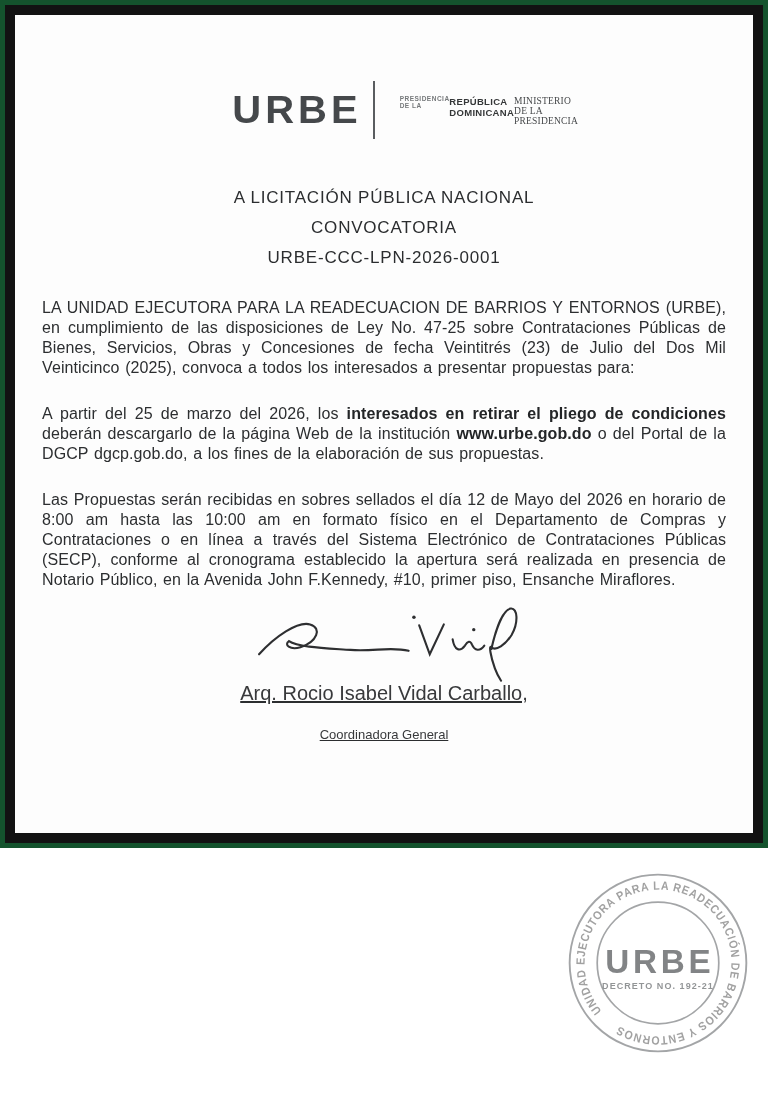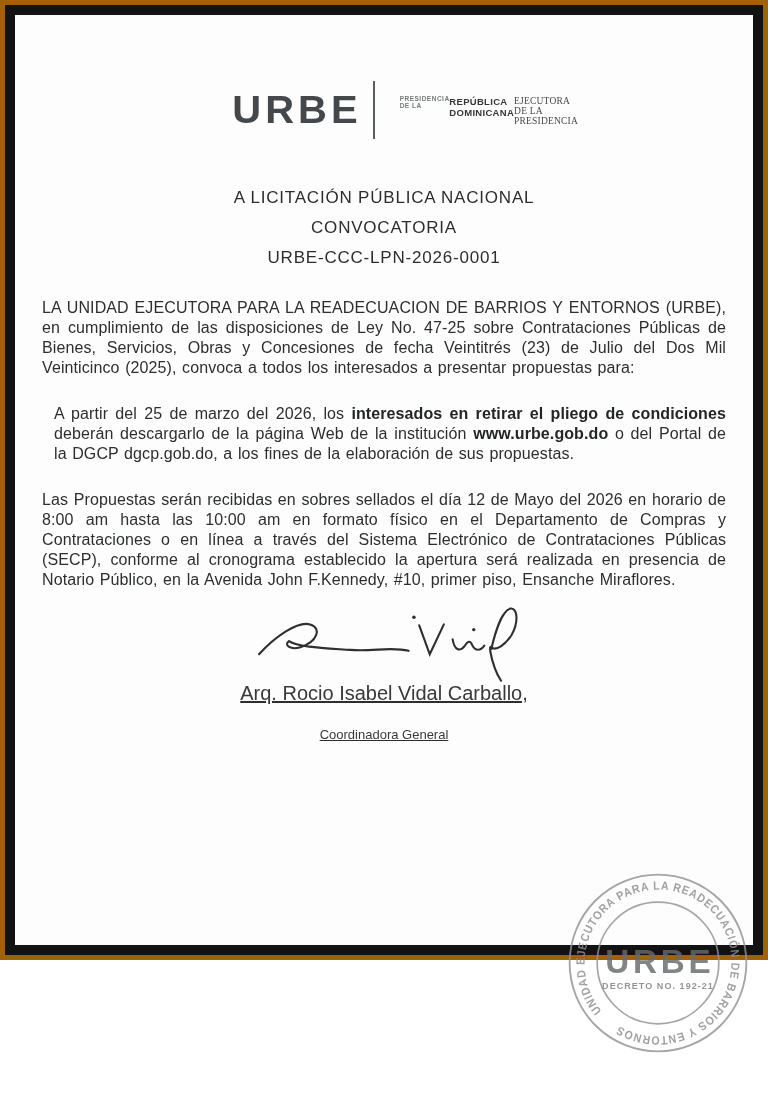--- a/index.html
+++ b/index.html
@@ -6,21 +6,21 @@
     --frame:#121212;
     --paper:#fdfdfd;
     --ink:#2c2e30;
     --ink-soft:#3a3c3e;
     --logo:#45484b;
     --seal:#8d8d8d;
   }
   *{margin:0;padding:0;box-sizing:border-box;}
   html,body{width:768px;height:1100px;background:#ffffff;overflow:hidden;}
   body{font-family:"Liberation Sans", sans-serif;color:var(--ink);}
-  .page{position:relative;width:768px;height:960px;background:#a16207;}
+  .page{position:relative;width:768px;height:848px;background:#14532d;}
   .frame{
     position:absolute;left:5px;top:5px;right:5px;bottom:5px;
     border:10px solid var(--frame);
     background:var(--paper);
     padding:0 27px;
   }
 
   
   .logo-row{
     margin-top:66px;
@@ -41,21 +41,21 @@
   .title-block{margin-top:44px;text-align:center;}
   .title-line{font-size:17px;letter-spacing:.8px;line-height:30px;color:#2b2d2f;}
 
   
   .para{
     margin-top:25px;
     font-size:16px;line-height:20px;letter-spacing:.1px;word-spacing:1px;
     text-align:justify;color:var(--ink);
   }
   .para b{color:#232527;}
-  .p2{margin-top:26px;margin-left:12px;}
+  .p2{margin-top:26px;}
   .p3{margin-top:26px;}
   .project-heading{margin-top:23px;text-align:center;}
   .project-heading div{
     font-size:16.5px;font-weight:bold;letter-spacing:.6px;line-height:25px;color:#26282a;
   }
 
   
   .signature-block{margin-top:8px;text-align:center;text-decoration:underline;}
   .signature-svg{display:block;margin:0 auto -4px auto;}
   .sig-name{font-size:20px;color:#38393b;line-height:22px;}
@@ -103,21 +103,21 @@
             <line x1="28" y1="11" x2="28" y2="26"></line>
             <line x1="10.5" y1="31.5" x2="10.5" y2="37.5"></line>
             <line x1="15.5" y1="31.5" x2="15.5" y2="37.5"></line>
             <line x1="20.5" y1="31.5" x2="20.5" y2="37.5"></line>
             <line x1="25.5" y1="31.5" x2="25.5" y2="37.5"></line>
             <line x1="30.5" y1="31.5" x2="30.5" y2="37.5"></line>
           </g>
         </svg>
         <div class="gov-line1">PRESIDENCIA DE LA</div>
         <div class="gov-line2">REPÚBLICA DOMINICANA</div>
-        <div class="gov-line3">EJECUTORA DE LA PRESIDENCIA</div>
+        <div class="gov-line3">MINISTERIO DE LA PRESIDENCIA</div>
       </div>
     </header>
 
     <section class="title-block">
       <div class="title-line">A LICITACIÓN PÚBLICA NACIONAL</div>
       <div class="title-line">CONVOCATORIA</div>
       <div class="title-line">URBE-CCC-LPN-2026-0001</div>
     </section>
 
     <p class="para p1">LA UNIDAD EJECUTORA PARA LA READECUACION DE BARRIOS Y ENTORNOS (URBE), en cumplimiento de las disposiciones de Ley No. 47-25 sobre Contrataciones Públicas de Bienes, Servicios, Obras y Concesiones de fecha Veintitrés (23) de Julio del Dos Mil Veinticinco (2025), convoca a todos los interesados a presentar propuestas para:</p>

